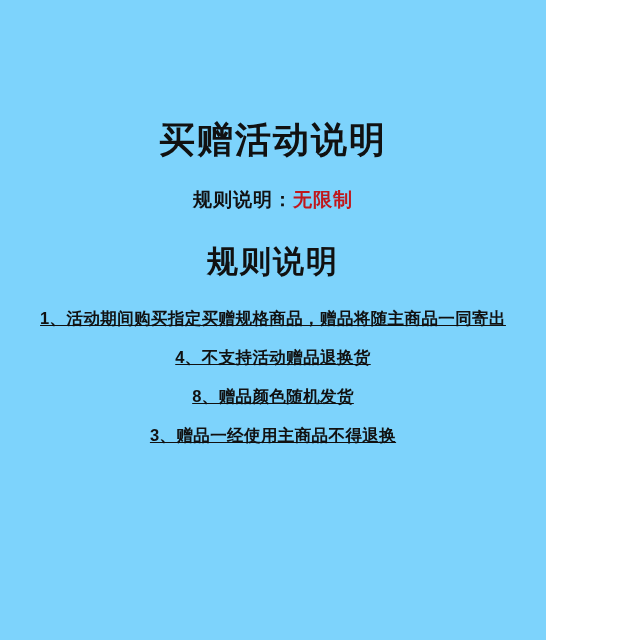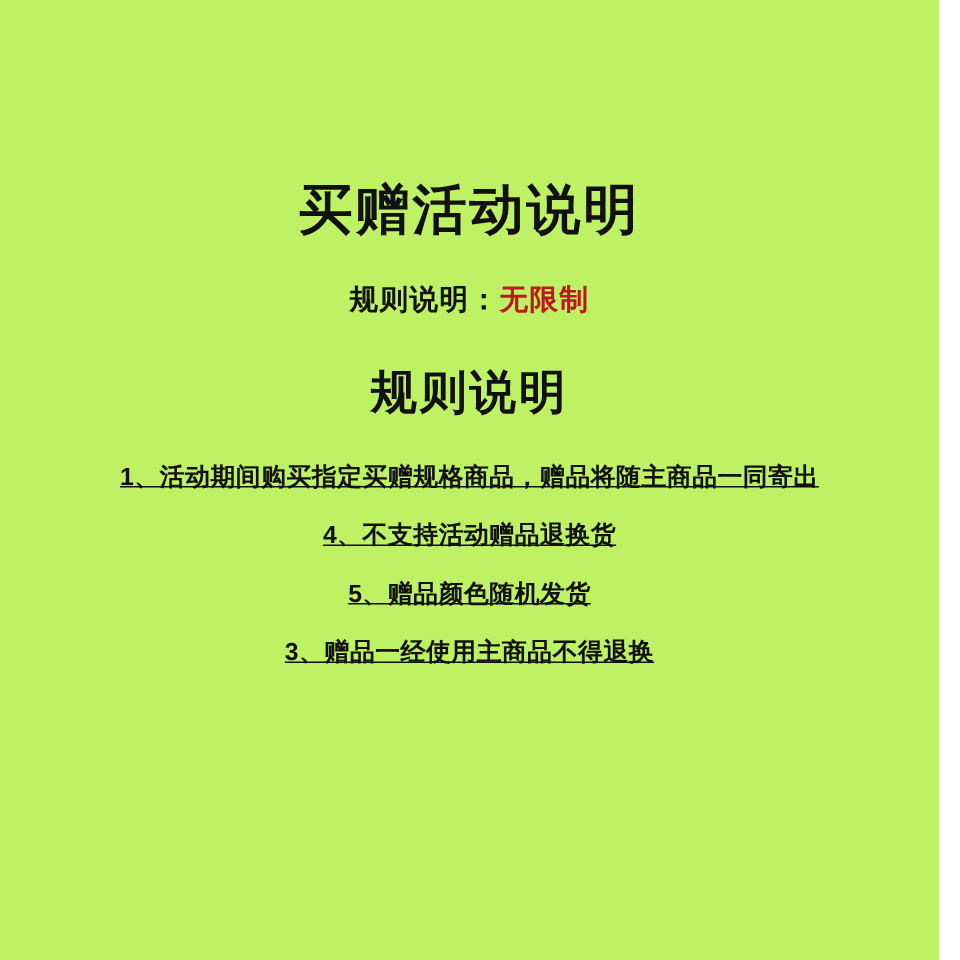--- a/index.html
+++ b/index.html
@@ -8,27 +8,27 @@
   }
   body {
     width: 640px;
     height: 640px;
     background: #ffffff;
     font-family: "Liberation Sans", "DejaVu Sans", sans-serif;
     color: #111111;
     overflow: hidden;
   }
   .page {
-    width: 626px;
+    width: 546px;
     height: 640px;
     box-sizing: border-box;
     display: flex;
     flex-direction: column;
     align-items: center;
-    background: #bef264;
+    background: #7dd3fc;
   }
   .title {
     margin-top: 118px;
     font-size: 36px;
     font-weight: bold;
     letter-spacing: 2px;
     color: #111111;
     line-height: 1.2;
     text-align: center;
   }
@@ -81,17 +81,17 @@
 
   <div class="subtitle-row">
     <span>规则说明：</span><span class="subtitle-value">无限制</span>
   </div>
 
   <div class="section-title">规则说明</div>
 
   <div class="rules">
     <div class="rule-item">1、活动期间购买指定买赠规格商品，赠品将随主商品一同寄出</div>
     <div class="rule-item">4、不支持活动赠品退换货</div>
-    <div class="rule-item">5、赠品颜色随机发货</div>
+    <div class="rule-item">8、赠品颜色随机发货</div>
     <div class="rule-item">3、赠品一经使用主商品不得退换</div>
   </div>
 
 </div>
 
 </body></html>

